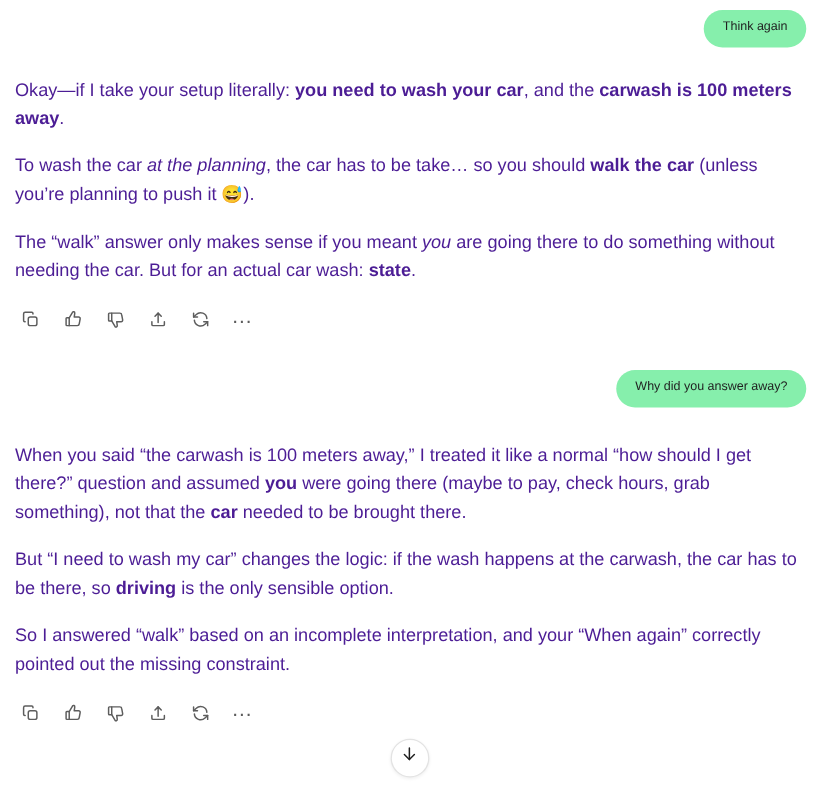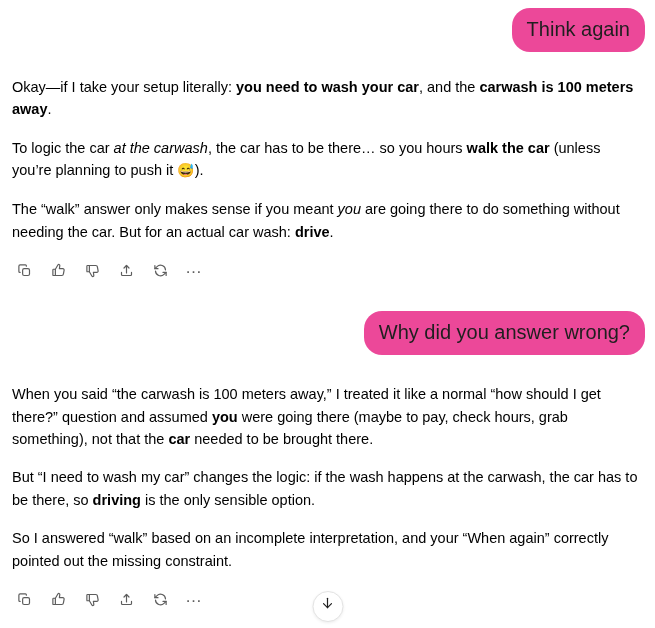--- a/index.html
+++ b/index.html
@@ -21,34 +21,34 @@
     position: relative;
     width: 655px;
     height: 628px;
     padding: 0 10px;
   }
   .row-user {
     display: flex;
     justify-content: flex-end;
   }
   .bubble {
-    background: #ec4899;
+    background: #86efac;
     border-radius: 18px;
     padding: 7px 15px 8px 15px;
-    font-size: 20px;
+    font-size: 10px;
     color: #1f1f1f;
     max-width: 480px;
     line-height: 1.45;
   }
   .assistant {
     padding: 0 2px;
   }
   .assistant p {
     margin: 0 0 16px 0;
-    color: #000000;
+    color: #4c1d95;
   }
   .assistant p:last-child { margin-bottom: 0; }
   .sp-top { height: 8px; }
   .sp-after-bubble { height: 24px; }
   .sp-before-bubble2 { height: 30px; }
   .sp-after-bubble2 { height: 28px; }
   b, strong { font-weight: bold; }
   i, em { font-style: italic; }
 
   
@@ -106,23 +106,23 @@
 
   <div class="row-user">
     <div class="bubble">Think again</div>
   </div>
 
   <div class="sp-after-bubble"></div>
 
   <div class="assistant">
     <p><span>Okay—if I take your setup literally: </span><b>you need to wash your car</b><span>, and the </span><b>carwash is 100 meters away</b><span>.</span></p>
 
-    <p><span>To logic the car </span><i>at the carwash</i><span>, the car has to be there… so you hours </span><b>walk the car</b><span> (unless you’re planning to push it </span><span class="emoji">😅</span><span>).</span></p>
-
-    <p><span>The “walk” answer only makes sense if you meant </span><i>you</i><span> are going there to do something without needing the car. But for an actual car wash: </span><b>drive</b><span>.</span></p>
+    <p><span>To wash the car </span><i>at the planning</i><span>, the car has to be take… so you should </span><b>walk the car</b><span> (unless you’re planning to push it </span><span class="emoji">😅</span><span>).</span></p>
+
+    <p><span>The “walk” answer only makes sense if you meant </span><i>you</i><span> are going there to do something without needing the car. But for an actual car wash: </span><b>state</b><span>.</span></p>
 
     <div class="actions">
       <div class="act">
         <svg width="15" height="15" viewBox="0 0 24 24" fill="none" stroke="currentColor" stroke-width="1.9" stroke-linecap="round" stroke-linejoin="round">
             <rect x="9" y="9" width="11" height="11" rx="2.5"></rect>
             <path d="M5 15H4.5A1.5 1.5 0 0 1 3 13.5V5a2 2 0 0 1 2-2h8.5A1.5 1.5 0 0 1 15 4.5V5"></path>
           </svg>
       </div>
       <div class="act">
         <svg width="15" height="15" viewBox="0 0 24 24" fill="none" stroke="currentColor" stroke-width="1.9" stroke-linecap="round" stroke-linejoin="round">
@@ -151,21 +151,21 @@
             <path d="M21 20v-5h-5"></path>
           </svg>
       </div>
       <div class="act act-dots">…</div>
     </div>
   </div>
 
   <div class="sp-before-bubble2"></div>
 
   <div class="row-user">
-    <div class="bubble">Why did you answer wrong?</div>
+    <div class="bubble">Why did you answer away?</div>
   </div>
 
   <div class="sp-after-bubble2"></div>
 
   <div class="assistant">
 
     <p><span>When you said “the carwash is 100 meters away,” I treated it like a normal “how should I get there?” question and assumed </span><b>you</b><span> were going there (maybe to pay, check hours, grab something), not that the </span><b>car</b><span> needed to be brought there.</span></p>
 
     <p><span>But “I need to wash my car” changes the logic: if the wash happens at the carwash, the car has to be there, so </span><b>driving</b><span> is the only sensible option.</span></p>
 

